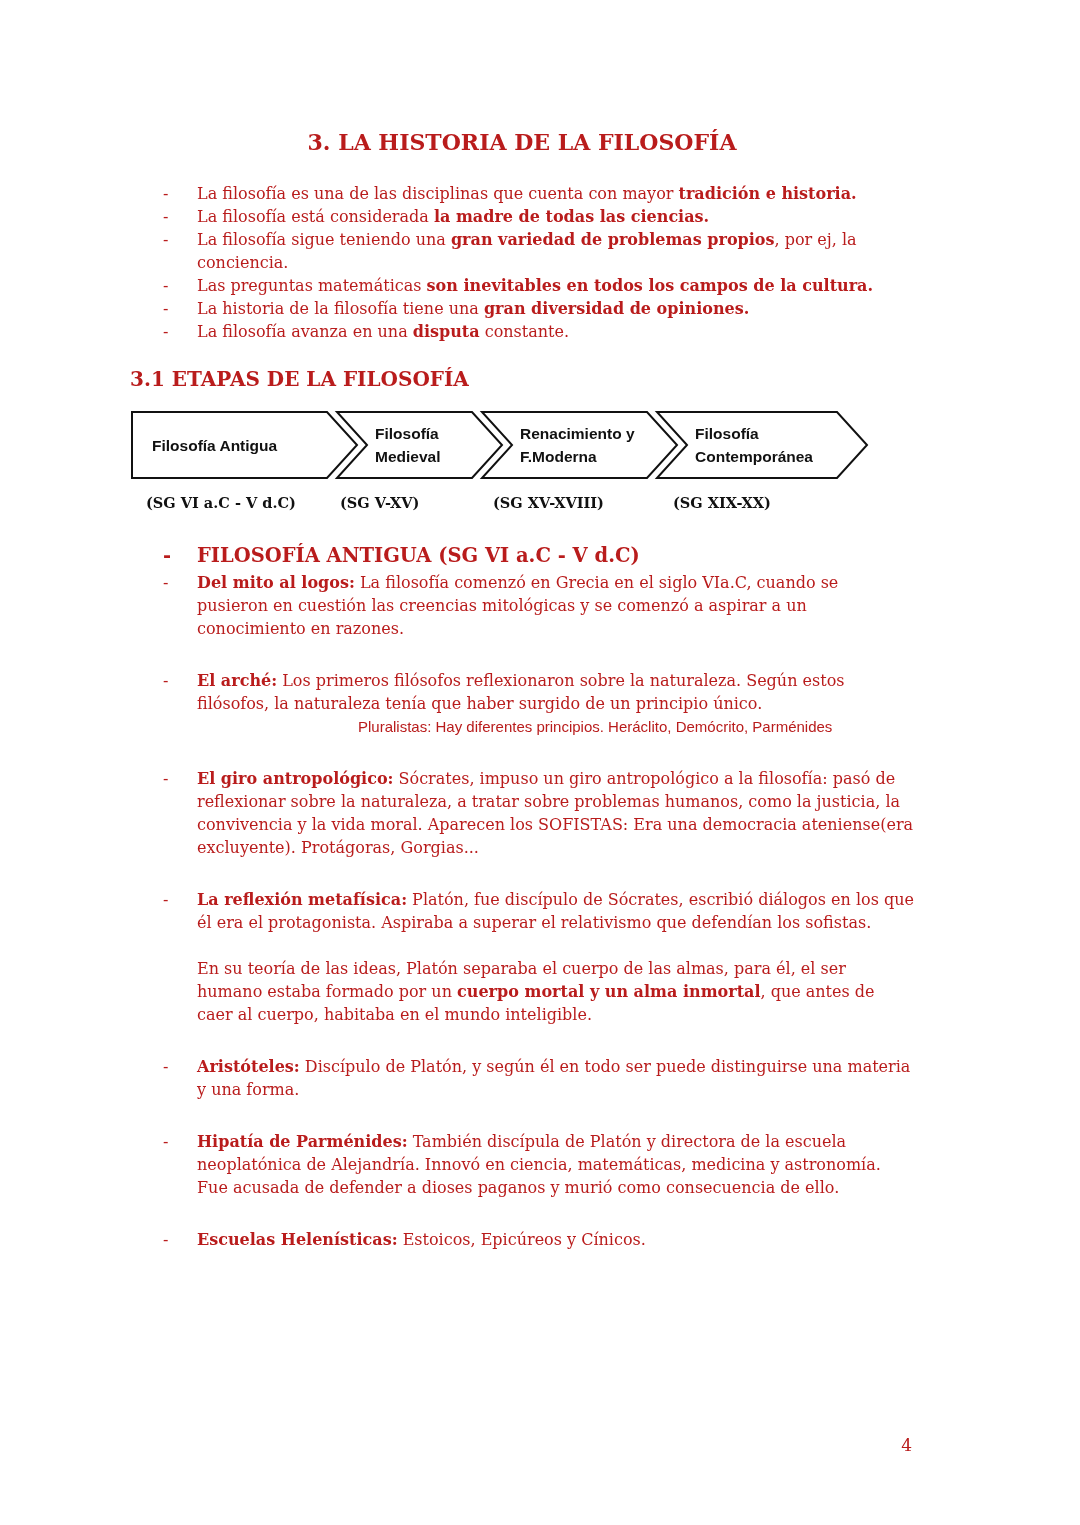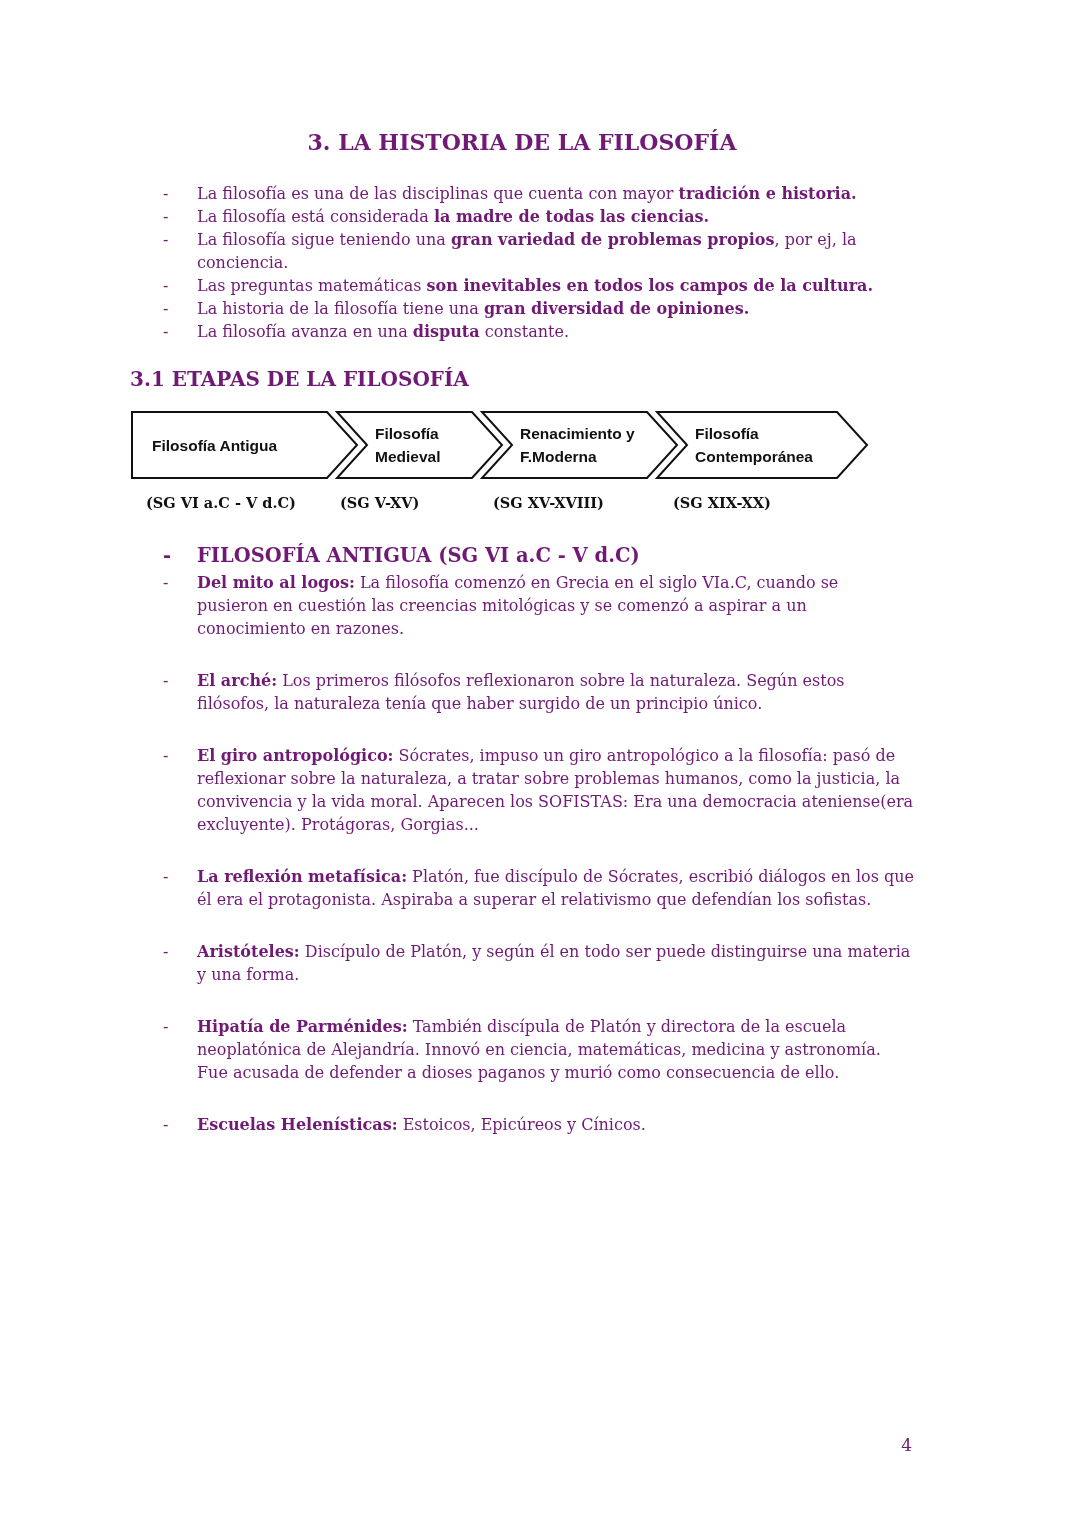--- a/index.html
+++ b/index.html
@@ -2,21 +2,21 @@
 <html><head>
 <meta charset="utf-8">
 <style>
   html,body{margin:0;padding:0;background:#ffffff;}
   .page{
     position:relative;
     width:1044px;
     height:1525px;
     box-sizing:border-box;
     background:#ffffff;
-    color:#701a75;
+    color:#b91c1c;
     font-family:"DejaVu Serif","Liberation Serif",serif;
     font-size:16px;
     line-height:23px;
     padding:128px 130px 0 130px;
     overflow:hidden;
   }
   .title{
     font-size:22px;
     line-height:28px;
     font-weight:bold;
@@ -146,34 +146,36 @@
       <span class="dash">-</span>
       <div class="li-body">
         <p class="item-p"><span class="b">Del mito al logos:</span><span><span> La filosofía comenzó en Grecia en el siglo VIa.C, cuando se pusieron en cuestión las creencias mitológicas y se comenzó a aspirar a un conocimiento en razones.</span></span></p>
       </div>
     </div>
 
     <div class="li">
       <span class="dash">-</span>
       <div class="li-body">
         <p class="item-p"><span class="b">El arché:</span><span><span> Los primeros filósofos reflexionaron sobre la naturaleza. Según estos filósofos, la naturaleza tenía que haber surgido de un principio único.</span></span></p>
+        <div class="subline2"><span class="sans">Pluralistas: Hay diferentes principios. Heráclito, Demócrito, Parménides</span></div>
       </div>
     </div>
 
     <div class="li">
       <span class="dash">-</span>
       <div class="li-body">
         <p class="item-p"><span class="b">El giro antropológico:</span><span><span> Sócrates, impuso un giro antropológico a la filosofía: pasó de reflexionar sobre la naturaleza, a tratar sobre problemas humanos, como la justicia, la convivencia y la vida moral. Aparecen los SOFISTAS: Era una democracia ateniense(era excluyente). Protágoras, Gorgias...</span></span></p>
       </div>
     </div>
 
     <div class="li">
       <span class="dash">-</span>
       <div class="li-body">
         <p class="item-p"><span class="b">La reflexión metafísica:</span><span><span> Platón, fue discípulo de Sócrates, escribió diálogos en los que él era el protagonista. Aspiraba a superar el relativismo que defendían los sofistas.</span></span></p>
+        <p class="item-p para2"><span>En su teoría de las ideas, Platón separaba el cuerpo de las almas, para él, el ser humano estaba formado por un </span><span class="b">cuerpo mortal y un alma inmortal</span><span>, que antes de caer al cuerpo, habitaba en el mundo inteligible.</span></p>
       </div>
     </div>
 
     <div class="li">
       <span class="dash">-</span>
       <div class="li-body">
         <p class="item-p"><span class="b">Aristóteles:</span><span><span> Discípulo de Platón, y según él en todo ser puede distinguirse una materia y una forma.</span></span></p>
       </div>
     </div>
 

